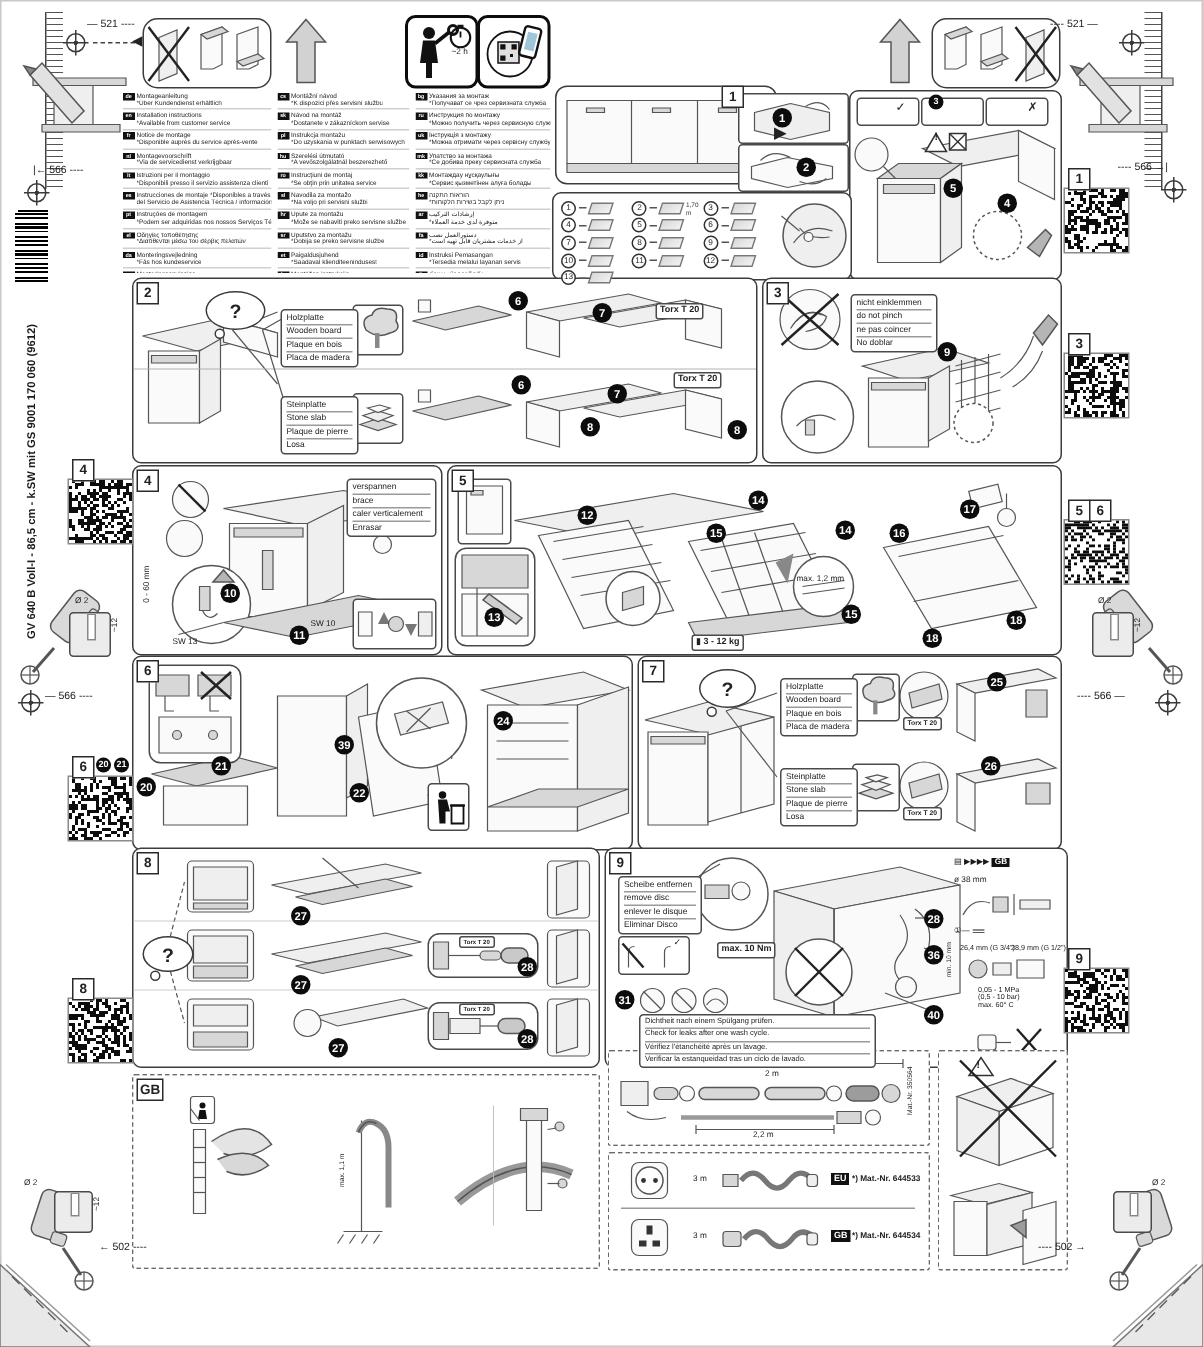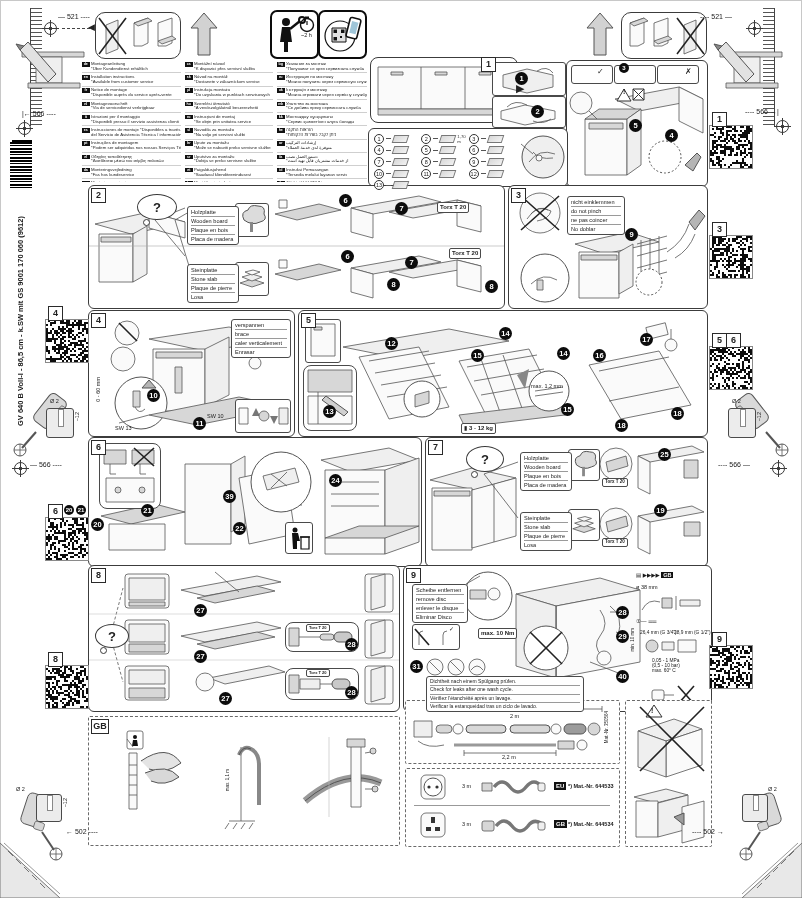--- a/index.html
+++ b/index.html
@@ -812,21 +812,21 @@
         <div>Plaque de pierre</div>
         <div>Losa</div>
     </div>
     <div class="minibox" style="left:142px;top:71px;width:30px;height:30px">
       <svg width="30" height="30" viewBox="0 0 32 32">
         <polygon points="4,20 16,16 28,20 16,24" class="sk3"></polygon>
           <polygon points="6,14 16,11 26,14 16,18" class="sk"></polygon>
         <polygon points="9,9 17,7 24,9 16,12" class="sk2"></polygon>
       </svg>
     </div>
-    <span class="badge" style="left:228px;top:66px">19</span>
+    <span class="badge" style="left:228px;top:66px">26</span>
     <div class="torx" style="left:176px;top:100px;font-size:4.5px">Torx T 20</div>
   </div>
 
   <div class="panel" style="left:88px;top:565px;width:310px;height:145px">
     <div class="steplbl" style="left:2px;top:2px">8</div>
     <div class="cloud" style="left:6px;top:58px;width:32px;height:22px">
         <span>?</span>
       </div>
     <svg width="310" height="145" viewBox="0 0 310 145">
       <line x1="22" y1="68" x2="34" y2="22" class="skl" stroke-dasharray="3 2"></line>
@@ -921,21 +921,21 @@
     <div class="minibox" style="left:8px;top:58px;width:46px;height:24px">
       <svg width="46" height="24" viewBox="0 0 46 24">
         <path d="M6 20 v-10 q0 -4 4 -4" class="skl"></path>
           <line x1="2" y1="4" x2="16" y2="20" class="skx"></line>
         <path d="M30 20 v-10 q0 -4 4 -4" class="skl"></path>
       </svg>
       <span class="glyph" style="left:36px;top:0px;font-size:6px">✓</span>
     </div>
     <div class="torx" style="left:74px;top:62px">max. 10 Nm</div>
     <span class="badge" style="left:212px;top:40px">28</span>
-    <span class="badge" style="left:212px;top:64px">29</span>
+    <span class="badge" style="left:212px;top:64px">36</span>
     <span class="badge" style="left:212px;top:104px">40</span>
     <span class="badge" style="left:6px;top:94px">31</span>
     <div class="notebox" style="left:22px;top:110px;width:150px;font-size:5px">
       <div>Dichtheit nach einem Spülgang prüfen.</div>
         <div>Check for leaks after one wash cycle.</div>
         <div>Vérifiez l'étanchéité après un lavage.</div>
         <div>Verificar la estanqueidad tras un ciclo de lavado.</div>
     </div>
     <svg width="60" height="18" viewBox="0 0 60 18" style="left:22px;top:92px">
       <circle cx="9" cy="9" r="8" class="sk2"></circle>

